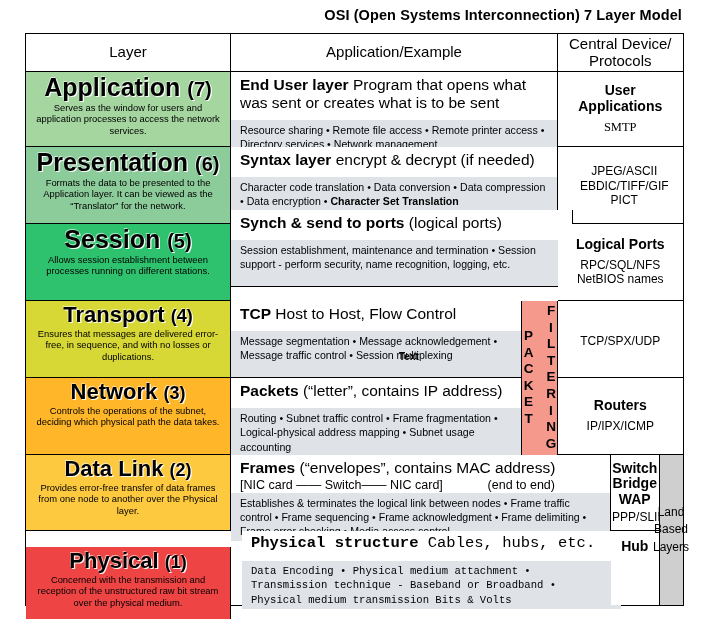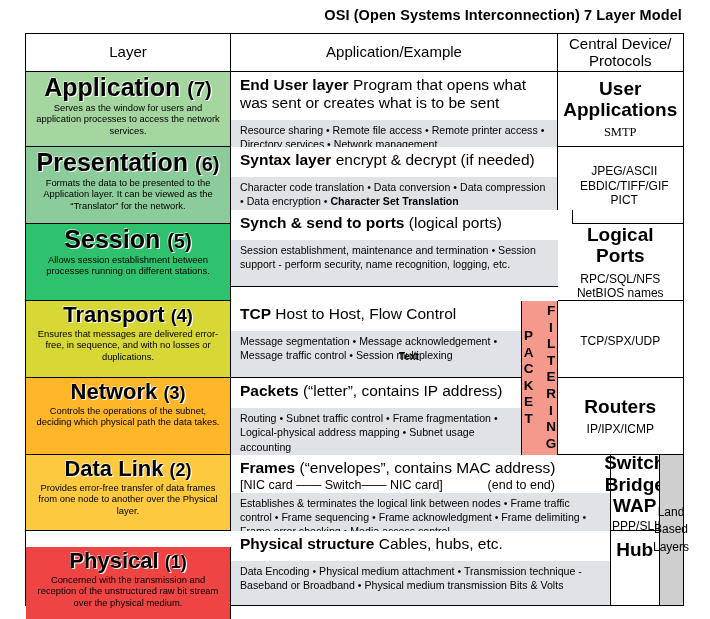--- a/index.html
+++ b/index.html
@@ -102,21 +102,21 @@
   }
 
   
   .dev{
     border-bottom:1.5px solid #000;
     background:#fff;
     text-align:center;
     display:flex;flex-direction:column;justify-content:center;align-items:center;
     padding:2px 3px;
   }
-  .dev-strong{font-size:19px;font-weight:bold;line-height:1.13;}
+  .dev-strong{font-size:14px;font-weight:bold;line-height:1.13;}
   .dev-sub{font-size:12px;line-height:1.2;margin-top:5px;}
   .dev-sub.tight{margin-top:2px;margin-left:8px;}
   .dev-serif{font-family:"Liberation Serif","DejaVu Serif",serif;font-size:12.5px;}
 
   
   .land{
     background:#cfcfcf;
     border-left:1.5px solid #000;
     display:flex;align-items:center;justify-content:center;
     text-align:center;
@@ -286,21 +286,21 @@
     <div class="dev-sub tight">PPP/SLIP</div>
   </div>
 
   <div class="cell lyr sm nb" style="left:0;top:497px;width:205px;height:74px;background:#ef4444;margin-top:16px;">
     <div class="lyr-title">
       <span>Physical</span>
       <span class="num">(1)</span>
     </div>
     <div class="lyr-desc">Concerned with the transmission and reception of the unstructured raw bit stream over the physical medium.</div>
   </div>
-  <div class="cell mid nb" style="left:205px;top:497px;width:380px;height:74px;">
+  <div class="cell mid nb" style="left:216px;top:497px;width:380px;height:74px;font-family:Liberation Mono, monospace;">
     <div class="mid-head">
       <b>Physical structure</b>
       <span class="light">Cables, hubs, etc.</span>
     </div>
     <div class="mid-detail">Data Encoding • Physical medium attachment • Transmission technique - Baseband or Broadband • Physical medium transmission Bits &amp; Volts</div>
   </div>
   <div class="cell dev nb" style="left:585px;top:497px;width:47.5px;height:74px;border-right:none;justify-content:flex-start;padding-top:8px;">
     <div class="dev-strong">Hub</div>
   </div>
 

